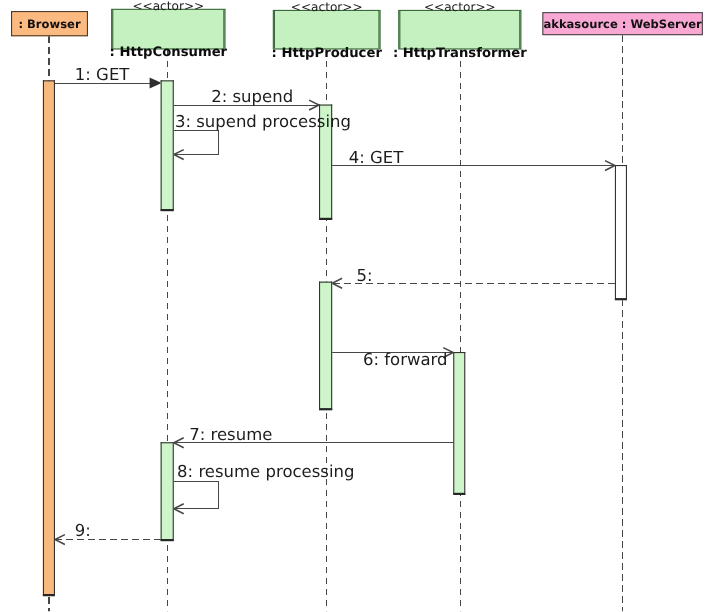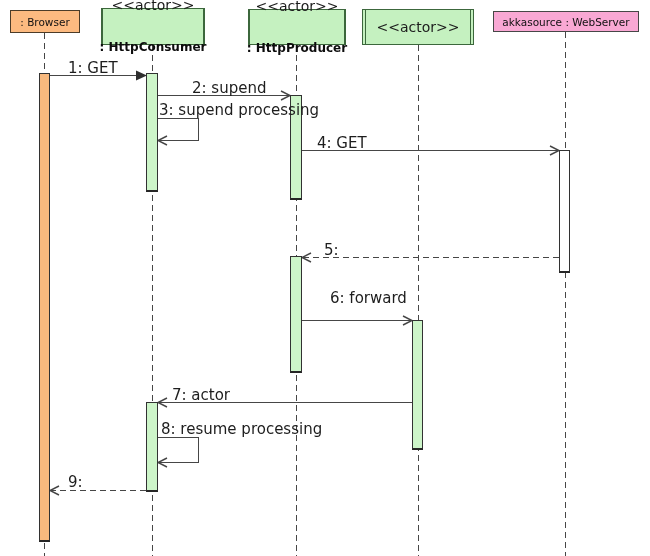--- a/index.html
+++ b/index.html
@@ -15,31 +15,31 @@
   .arrow-filled{fill:#2e2e2e;stroke:none;}
 
   .activation{position:absolute;box-sizing:border-box;z-index:2;
     border:1px solid #323232;border-bottom:2px solid #262626;}
   .act-green{background:var(--activation-green,#cdf5c9);}
   .act-orange{background:var(--activation-orange,#f8b97e);}
   .act-white{background:#ffffff;}
 
   .pbox{position:absolute;box-sizing:border-box;z-index:3;display:flex;
     align-items:center;justify-content:center;}
-  .pbox-simple{border:1px solid #474747;font-weight:normal;font-size:10.5px;color:#111;
+  .pbox-simple{border:1px solid #474747;font-weight:bold;font-size:10.5px;color:#111;
     white-space:nowrap;}
   .pbox-browser{background:var(--browser-fill,#fcba80);border-color:#4c3c28;}
   .pbox-server{background:#f9a8d4;}
   .pbox-actor{background:var(--actor-fill,#c5f1c0);border:1px solid var(--actor-border,#3c673c);
     padding:0;}
   .pbox-actor .inner{box-sizing:border-box;width:100%;height:100%;margin:0 2px;
     border-left:1px solid var(--actor-border,#3c673c);
     border-right:1px solid var(--actor-border,#3c673c);
     display:flex;flex-direction:column;align-items:center;justify-content:center;}
-  .stereotype{font-size:14px;color:#1c1c1c;line-height:13px;white-space:nowrap;}
+  .stereotype{font-size:11px;color:#1c1c1c;line-height:13px;white-space:nowrap;}
   .pname{font-size:12px;font-weight:bold;color:#0d0d0d;line-height:14px;white-space:nowrap;margin-top:28px;}
 
   .msg-label{position:absolute;z-index:4;font-size:15px;color:#1d1d1d;
     line-height:13px;white-space:nowrap;}
 </style>
 </head>
 <body>
 
 <div class="canvas">
 
@@ -110,30 +110,31 @@
   <div class="pbox pbox-actor" style="left:248px;top:9px;width:98px;height:36px">
     <div class="inner">
       <span class="stereotype">&lt;&lt;actor&gt;&gt;</span>
       <span class="pname">: HttpProducer</span>
     </div>
   </div>
 
   <div class="pbox pbox-actor" style="left:362px;top:9px;width:112px;height:36px">
     <div class="inner">
       <span class="stereotype">&lt;&lt;actor&gt;&gt;</span>
+      <span class="pname">: HttpTransformer</span>
     </div>
   </div>
 
   <div class="pbox pbox-simple pbox-server" style="left:493px;top:11px;width:146px;height:21px">
     <span>akkasource : WebServer</span>
   </div>
 
   <div class="msg-label" style="left:68px;top:62px">1: GET</div>
   <div class="msg-label" style="left:192px;top:82px">2: supend</div>
   <div class="msg-label" style="left:159px;top:104px">3: supend processing</div>
   <div class="msg-label" style="left:317px;top:137px">4: GET</div>
   <div class="msg-label" style="left:324px;top:244px">5:</div>
-  <div class="msg-label" style="left:330px;top:292px">6: forward</div>
-  <div class="msg-label" style="left:172px;top:389px">7: actor</div>
+  <div class="msg-label" style="left:330px;top:321px">6: forward</div>
+  <div class="msg-label" style="left:172px;top:389px">7: resume</div>
   <div class="msg-label" style="left:161px;top:423px">8: resume processing</div>
   <div class="msg-label" style="left:68px;top:476px">9:</div>
 
 </div>
 
 </body></html>

